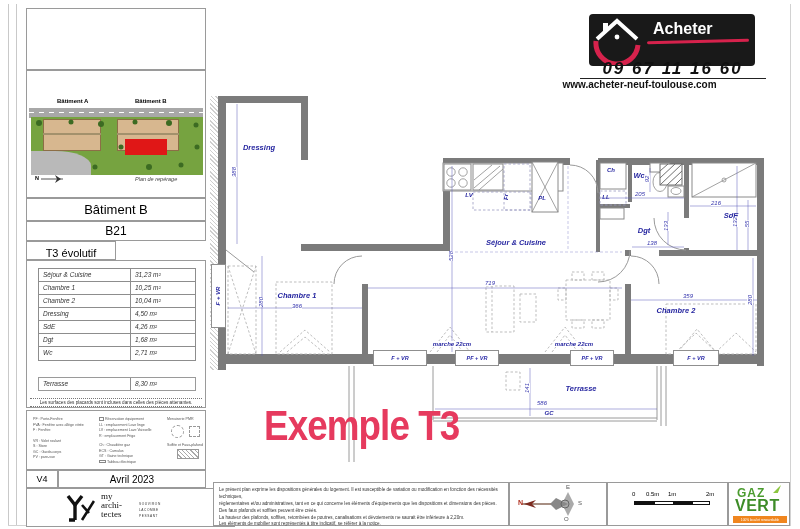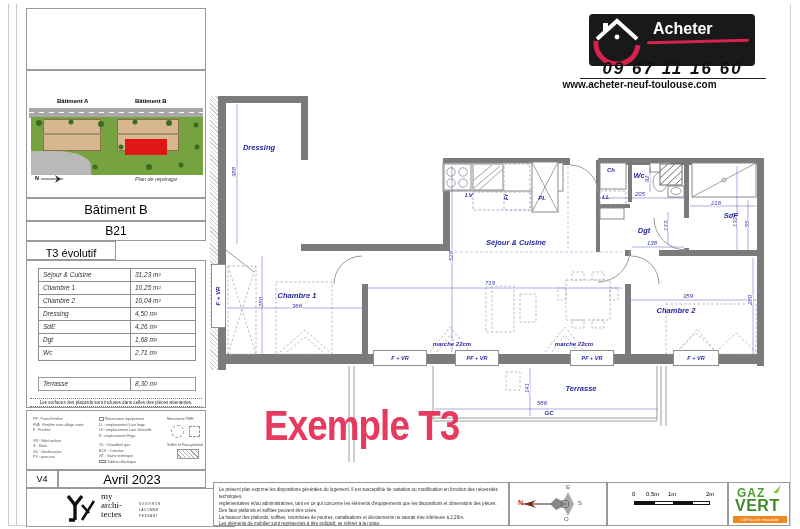--- a/index.html
+++ b/index.html
@@ -176,21 +176,21 @@
     <div style="width:13px;height:13px;border:1px dashed #999;border-radius:50%;margin:2px 0 0 4px;"></div>
     <div style="width:11px;height:11px;border:1px dashed #999;margin:-12px 0 6px 22px;"></div>
     <div style="margin-top:4px;">Soffite et Faux-plafond</div>
     <div class="hatchbox" style="width:22px;height:10px;margin:1px 0 0 10px;"></div>
   </div>
 </div>
 
 <div class="bx ctr" style="left:26px;top:470px;width:32px;height:18px;font-size:9px;">
       <span>V4</span>
     </div>
-<div class="bx ctr" style="left:58px;top:470px;width:148px;height:18px;font-size:13px;">
+<div class="bx ctr" style="left:58px;top:470px;width:148px;height:18px;font-size:10px;">
       <span>Avril 2023</span>
     </div>
 
 <div class="bx" style="left:26px;top:488px;width:209px;height:39px;">
   <svg width="30" height="30" viewBox="0 0 30 30" style="position:absolute;left:38px;top:4px;">
     <path d="M3 3 L10 12 L17 3" fill="none" stroke="#111" stroke-width="3.4"></path>
     <path d="M10 12 L10 27 M10 27 L4 27" fill="none" stroke="#111" stroke-width="3.4"></path>
     <path d="M17 12 L24 20 M29 8 L17 27" fill="none" stroke="#111" stroke-width="2.6"></path>
   </svg>
   <div class="abs" style="left:74px;top:3px;font-family:'Liberation Serif',serif;font-size:9px;line-height:1.02;color:#111;">

